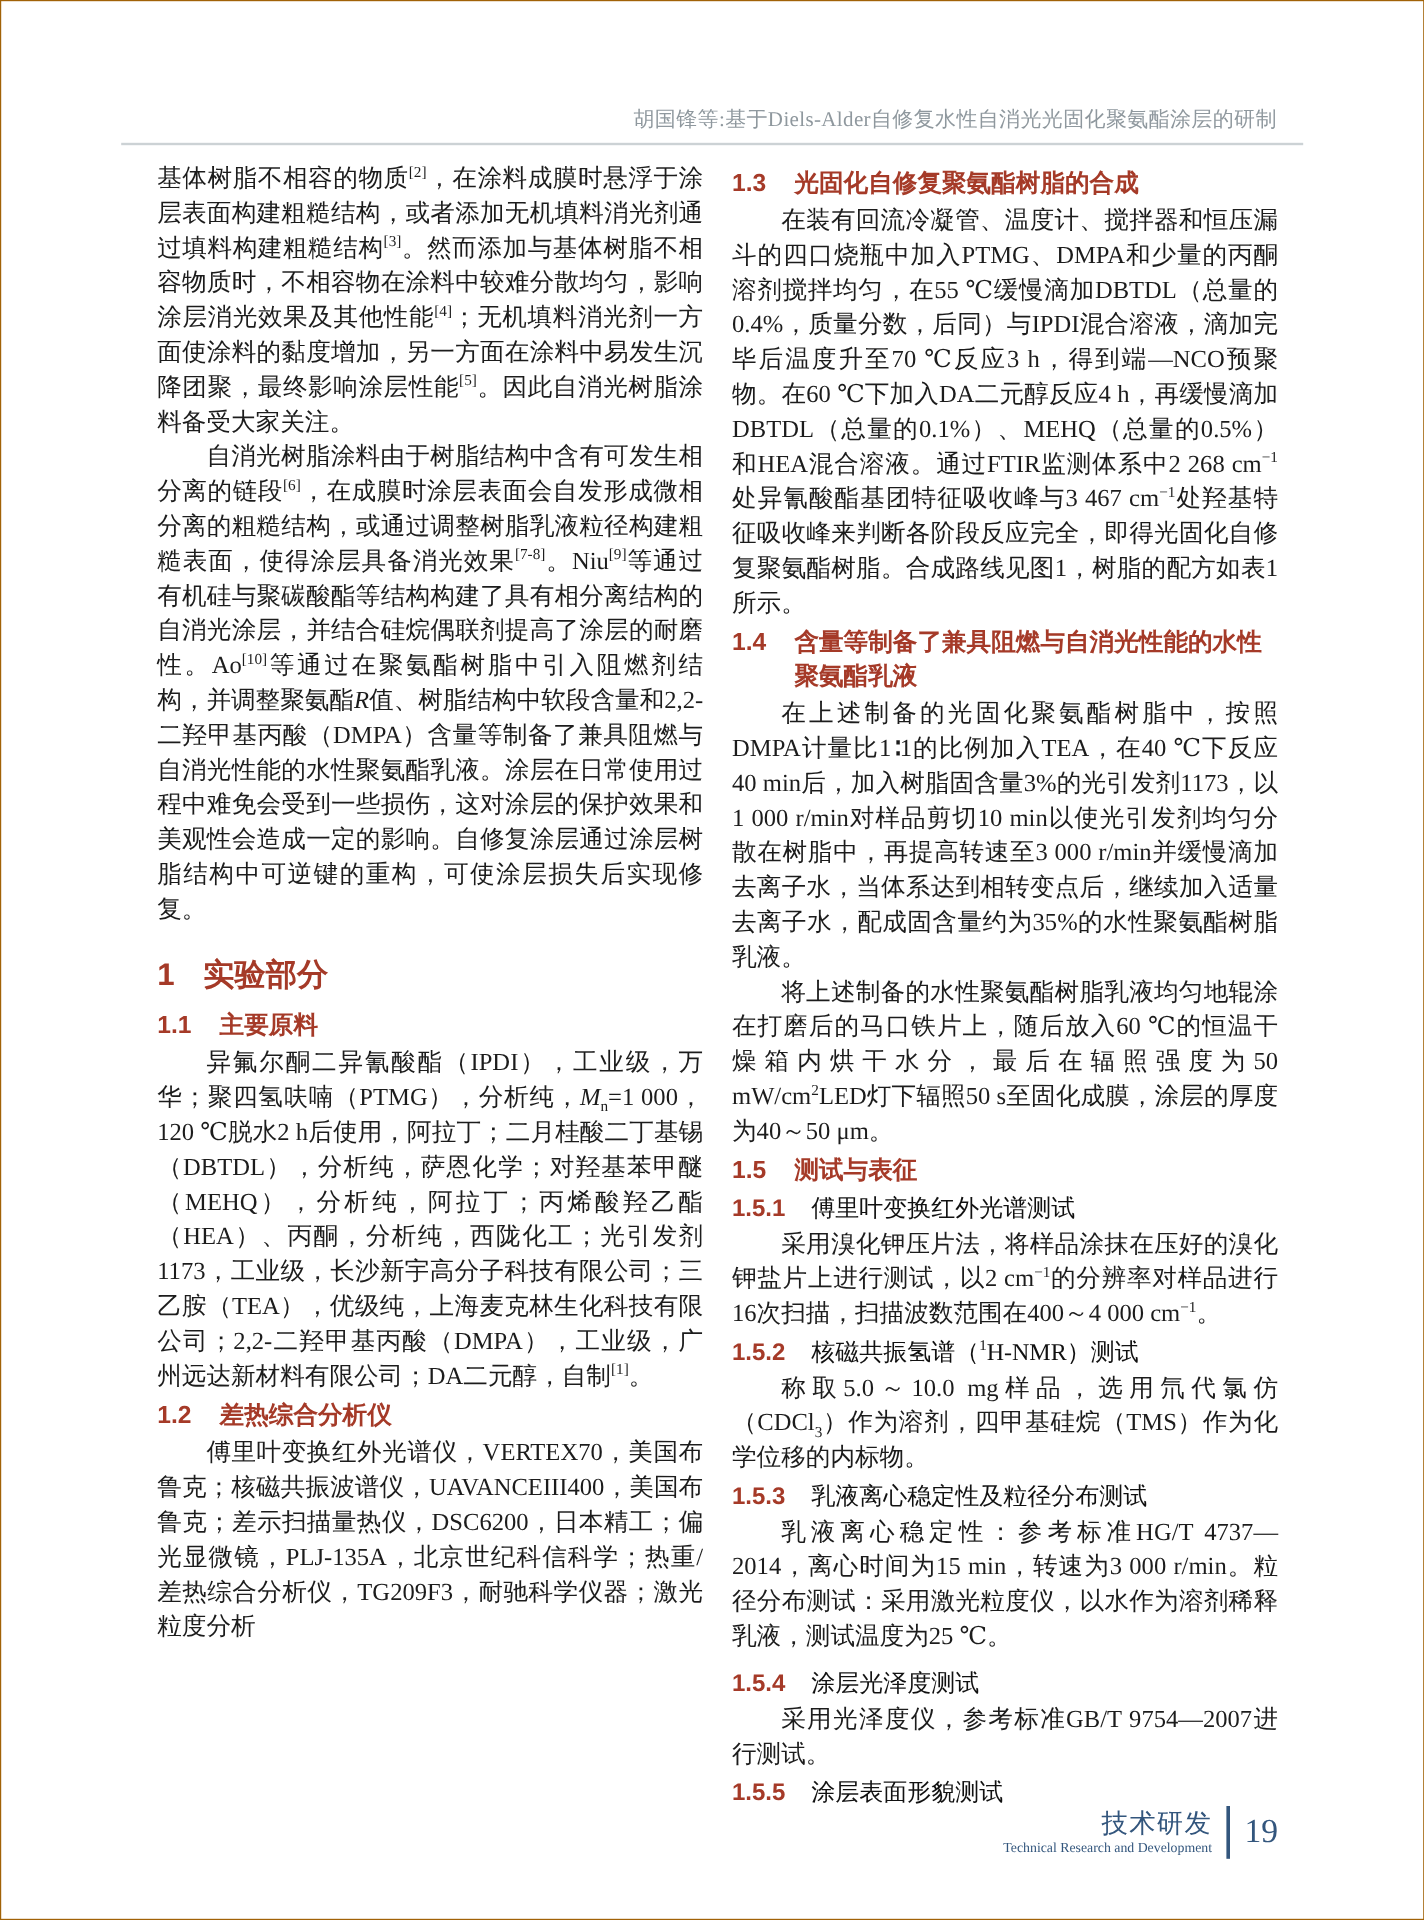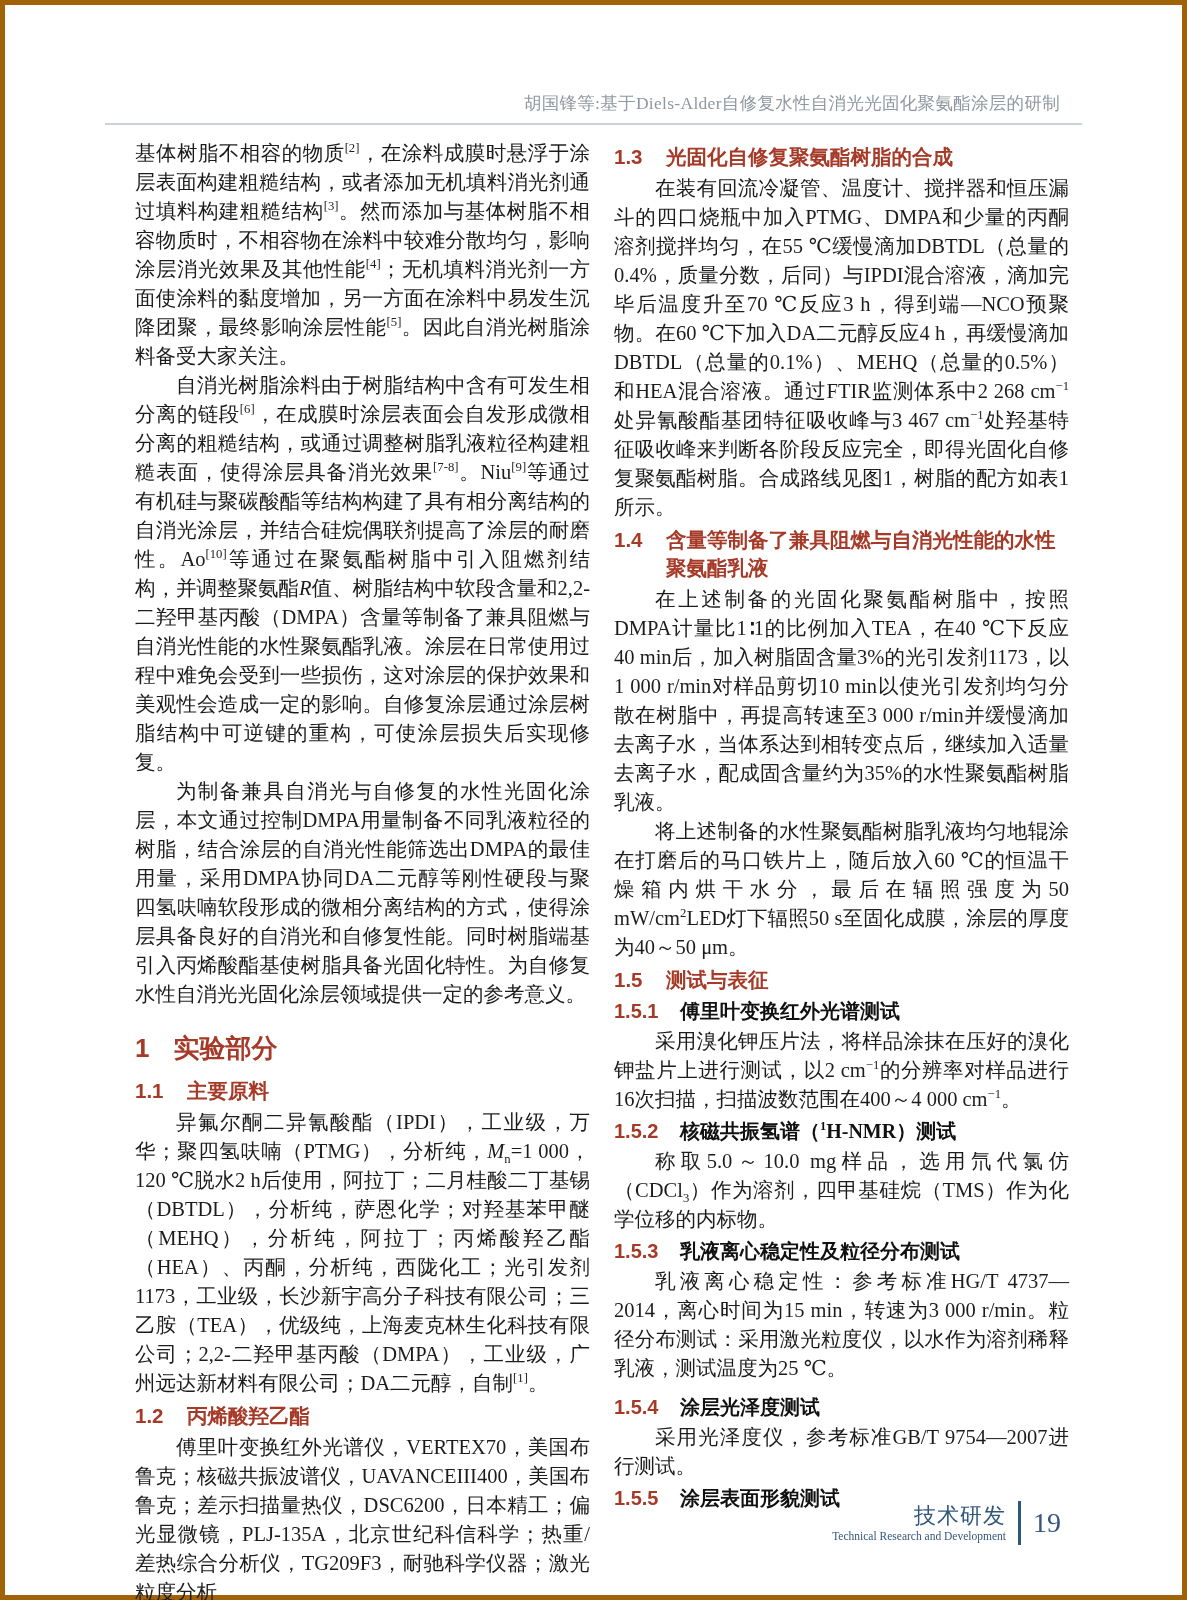--- a/index.html
+++ b/index.html
@@ -2,21 +2,21 @@
 <html style="--accent_red: #a53a28; --header_gray: #8f989e; --rule_gray: #ccd2d5; --footer_blue: #33567d;"><head>
 <meta charset="utf-8">
 <style>
   * { margin:0; padding:0; box-sizing:border-box; }
   html,body { background:#ffffff; }
   body {
     width:1187px; height:1600px; position:relative; overflow:hidden;
     font-family:"Liberation Serif","DejaVu Serif",serif;
     color:#1c1c1c;
   }
-  .page { position:absolute; inset:0; background:#ffffff; border:5px solid #a16207; }
+  .page { position:absolute; inset:0; background:#ffffff; border:1px solid #a16207; }
 
   .running-head {
     position:absolute; top:86px; left:130px; right:122px;
     text-align:right; font-size:17.5px; letter-spacing:0.3px;
     color:var(--header_gray,#8f989e);
     font-family:"Liberation Serif","DejaVu Serif",serif;
   }
   .head-rule {
     position:absolute; top:118px; left:100px; right:100px; height:2px;
     background:var(--rule_gray,#ccd2d5);
@@ -55,21 +55,21 @@
 
   .h3 {
     font-size:20px; line-height:28px; margin:3px 0 2px;
     padding-left:66px; text-indent:-66px;
   }
   .h3 .num {
     display:inline-block; width:66px; text-indent:0;
     font-family:"Liberation Sans","DejaVu Sans",sans-serif;
     font-weight:bold; color:var(--accent_red,#a53a28);
   }
-  .h3 .t { color:#111; font-weight:bold; }
+  .h3 .t { color:#111; font-weight:normal; }
   .sp-above { margin-top:10px; }
 
   .footer {
     position:absolute; right:121px; bottom:50px;
     display:flex; align-items:center;
   }
   .footer-text { text-align:right; }
   .footer-cn {
     font-family:"Liberation Sans","DejaVu Sans",sans-serif;
     font-weight:normal; font-size:22px; line-height:26px; letter-spacing:1px;
@@ -95,33 +95,32 @@
 <div class="page">
 
   <div class="running-head">胡国锋等:基于Diels-Alder自修复水性自消光光固化聚氨酯涂层的研制</div>
   <div class="head-rule"></div>
 
   <div class="content">
 
     <div class="col">
       <p class="body"><span>基体树脂不相容的物质</span><sup>[2]</sup><span>，在涂料成膜时悬浮于涂层表面构建粗糙结构，或者添加无机填料消光剂通过填料构建粗糙结构</span><sup>[3]</sup><span>。然而添加与基体树脂不相容物质时，不相容物在涂料中较难分散均匀，影响涂层消光效果及其他性能</span><sup>[4]</sup><span>；无机填料消光剂一方面使涂料的黏度增加，另一方面在涂料中易发生沉降团聚，最终影响涂层性能</span><sup>[5]</sup><span>。因此自消光树脂涂料备受大家关注。</span></p>
       <p class="body ind"><span>自消光树脂涂料由于树脂结构中含有可发生相分离的链段</span><sup>[6]</sup><span>，在成膜时涂层表面会自发形成微相分离的粗糙结构，或通过调整树脂乳液粒径构建粗糙表面，使得涂层具备消光效果</span><sup>[7-8]</sup><span>。Niu</span><sup>[9]</sup><span>等通过有机硅与聚碳酸酯等结构构建了具有相分离结构的自消光涂层，并结合硅烷偶联剂提高了涂层的耐磨性。Ao</span><sup>[10]</sup><span>等通过在聚氨酯树脂中引入阻燃剂结构，并调整聚氨酯</span><span class="it">R</span><span>值、树脂结构中软段含量和2,2-二羟甲基丙酸（DMPA）含量等制备了兼具阻燃与自消光性能的水性聚氨酯乳液。涂层在日常使用过程中难免会受到一些损伤，这对涂层的保护效果和美观性会造成一定的影响。自修复涂层通过涂层树脂结构中可逆键的重构，可使涂层损失后实现修复。</span></p>
-      <p class="body ind"><span>为制备兼具自消光与自修复的水性光固化涂层，本文通过控制DMPA用量制备不同乳液粒径的树脂，结合涂层的自消光性能筛选出DMPA的最佳用量，采用DMPA协同DA二元醇等刚性硬段与聚四氢呋喃软段形成的微相分离结构的方式，使得涂层具备良好的自消光和自修复性能。同时树脂端基引入丙烯酸酯基使树脂具备光固化特性。为自修复水性自消光光固化涂层领域提供一定的参考意义。</span></p>
 
       <div class="h1">
         <span class="num">1</span><span class="t">实验部分</span>
       </div>
 
       <div class="h2">
         <span class="num">1.1</span><span class="t">主要原料</span>
       </div>
       <p class="body ind"><span>异氟尔酮二异氰酸酯（IPDI），工业级，万华；聚四氢呋喃（PTMG），分析纯，</span><span class="it">M</span><sub>n</sub><span>=1 000，120 ℃脱水2 h后使用，阿拉丁；二月桂酸二丁基锡（DBTDL），分析纯，萨恩化学；对羟基苯甲醚（MEHQ），分析纯，阿拉丁；丙烯酸羟乙酯（HEA）、丙酮，分析纯，西陇化工；光引发剂1173，工业级，长沙新宇高分子科技有限公司；三乙胺（TEA），优级纯，上海麦克林生化科技有限公司；2,2-二羟甲基丙酸（DMPA），工业级，广州远达新材料有限公司；DA二元醇，自制</span><sup>[1]</sup><span>。</span></p>
 
       <div class="h2">
-        <span class="num">1.2</span><span class="t">丙烯酸羟乙酯</span>
+        <span class="num">1.2</span><span class="t">差热综合分析仪</span>
       </div>
       <p class="body ind"><span>傅里叶变换红外光谱仪，VERTEX70，美国布鲁克；核磁共振波谱仪，UAVANCEIII400，美国布鲁克；差示扫描量热仪，DSC6200，日本精工；偏光显微镜，PLJ-135A，北京世纪科信科学；热重/差热综合分析仪，TG209F3，耐驰科学仪器；激光粒度分析</span></p>
     </div>
 
     <div class="col">
 
       <div class="h2">
         <span class="num">1.3</span><span class="t">光固化自修复聚氨酯树脂的合成</span>
       </div>
       <p class="body ind"><span>在装有回流冷凝管、温度计、搅拌器和恒压漏斗的四口烧瓶中加入PTMG、DMPA和少量的丙酮溶剂搅拌均匀，在55 ℃缓慢滴加DBTDL（总量的0.4%，质量分数，后同）与IPDI混合溶液，滴加完毕后温度升至70 ℃反应3 h，得到端—NCO预聚物。在60 ℃下加入DA二元醇反应4 h，再缓慢滴加DBTDL（总量的0.1%）、MEHQ（总量的0.5%）和HEA混合溶液。通过FTIR监测体系中2 268 cm</span><sup>−1</sup><span>处异氰酸酯基团特征吸收峰与3 467 cm</span><sup>−1</sup><span>处羟基特征吸收峰来判断各阶段反应完全，即得光固化自修复聚氨酯树脂。合成路线见图1，树脂的配方如表1所示。</span></p>

